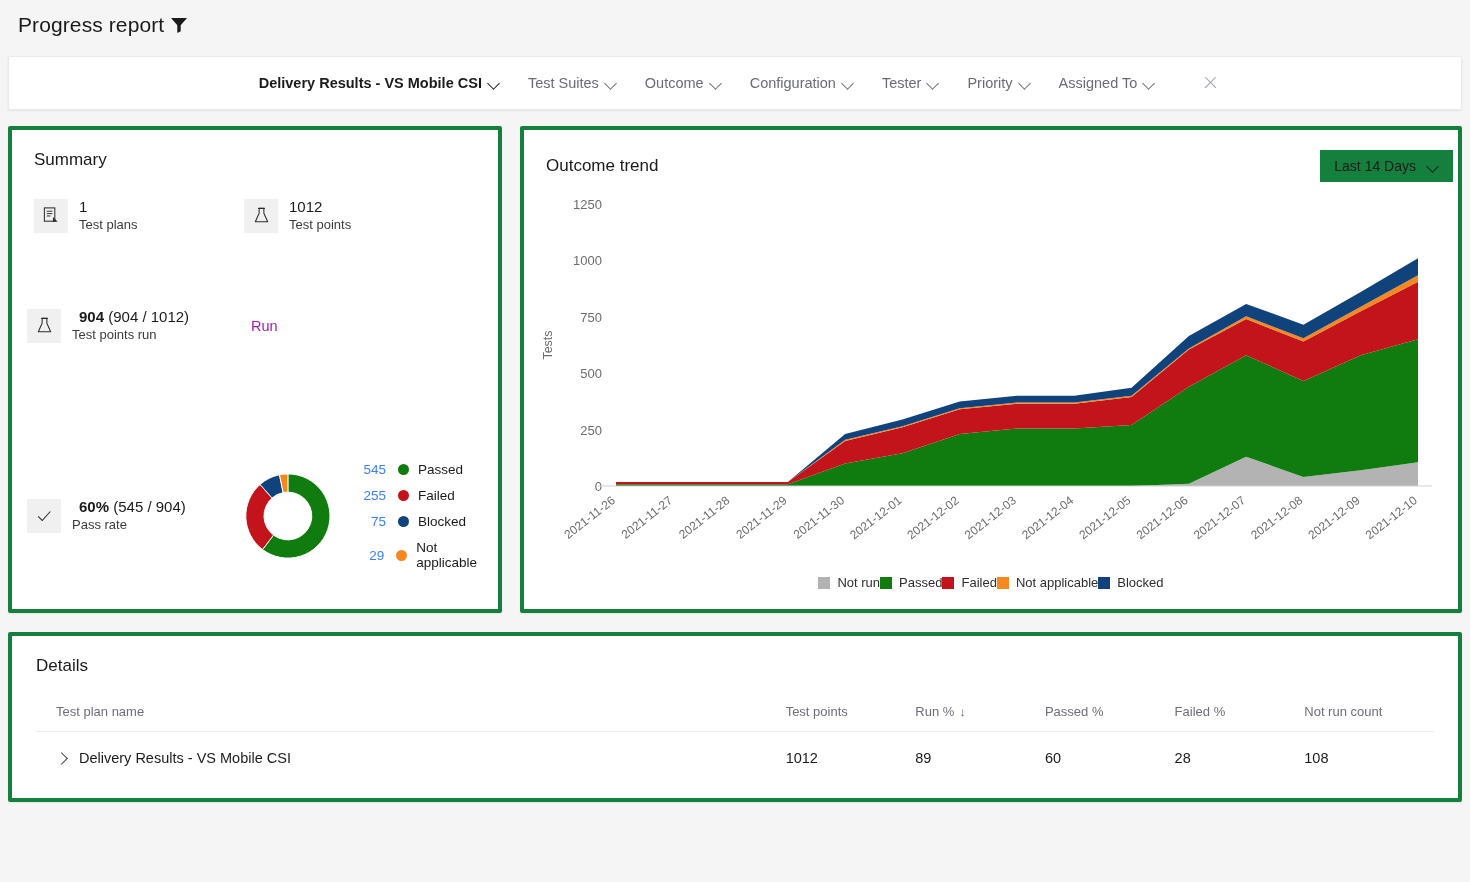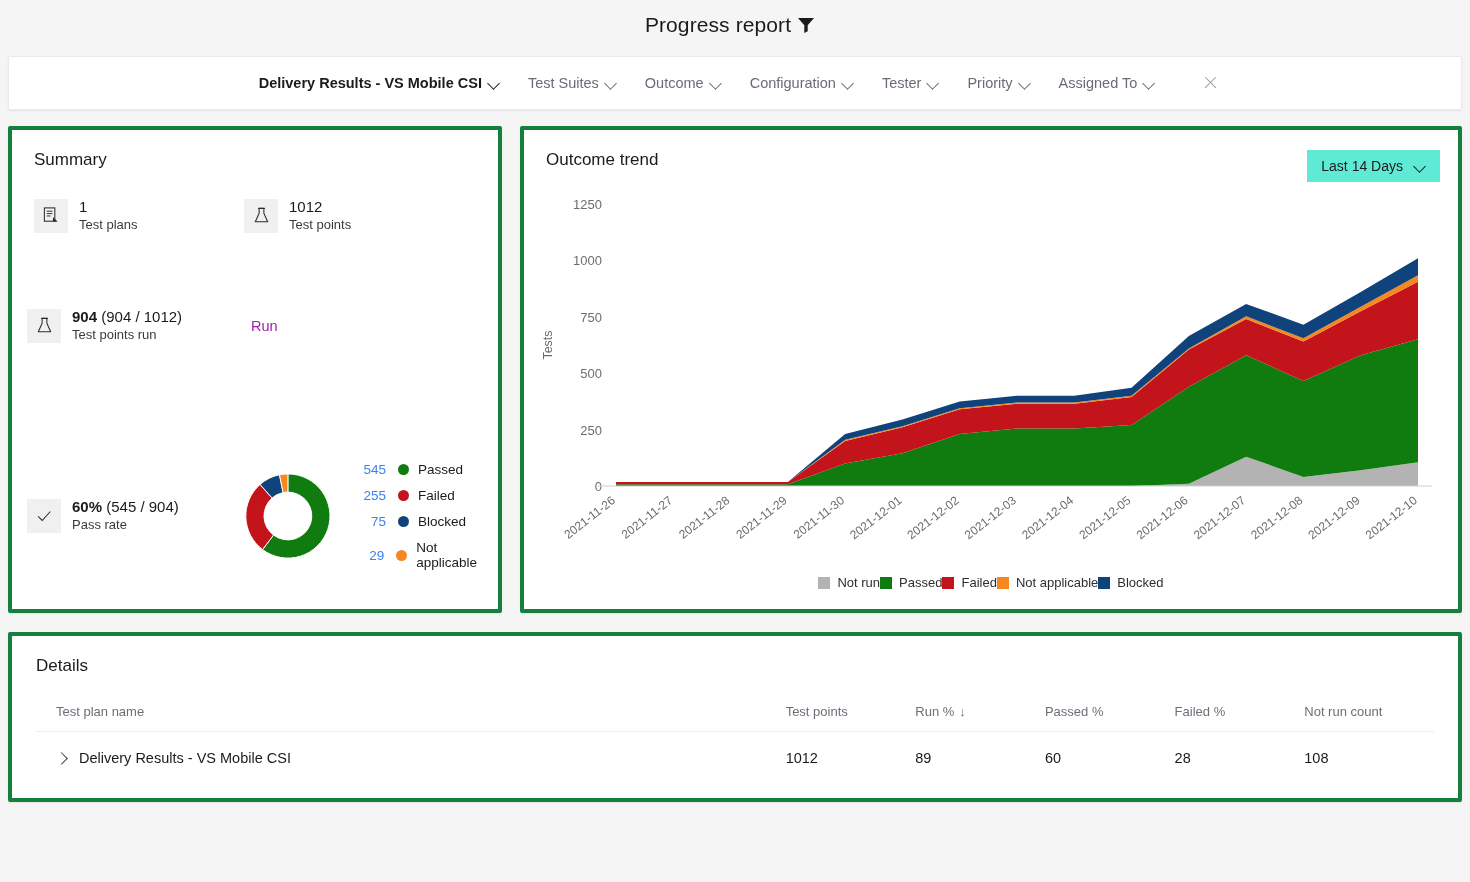--- a/index.html
+++ b/index.html
@@ -10,21 +10,21 @@
     background: #f5f5f5;
     font-family: "Liberation Sans", sans-serif;
     color: #1f1f1f;
     overflow: hidden;
   }
   .page { position: relative; width: 1470px; height: 882px; }
 
   
   .header {
     position: absolute; left: 0; top: 0; width: 1470px; height: 50px;
-    display: flex; align-items: center; justify-content: center;
+    display: flex; align-items: center; justify-content: flex-start;
     padding: 0 22px 0 18px;
   }
   .page-title { font-size: 21px; font-weight: 400; color: #1b1b1b; letter-spacing: .1px; }
   .filter-icon-btn {
     width: 30px; height: 30px; display: flex; align-items: center; justify-content: center;
     cursor: pointer;
   }
   .funnel { display:block; }
 
   
@@ -71,21 +71,21 @@
   
   .summary-inner { padding: 20px 22px; height: 100%; position: relative; }
   .stat {
     display: flex; align-items: center; gap: 11px;
   }
   .stat-icon {
     width: 34px; height: 34px; background: #f0f0f0; flex: none;
     display: flex; align-items: center; justify-content: center; color: #2c2c2c;
   }
   .stat-num { font-size: 15px; color: #1b1b1b; line-height: 1.25; }
-  .stat-num b { font-weight: 700; }
+  .stat-num b { font-weight: 700; margin-left: 7px; }
   .stat-num .paren { font-weight: 400; }
   .stat-label { font-size: 13px; color: #3b3b3b; line-height: 1.3; }
 
   .row1 { position: absolute; left: 22px; top: 68px; width: 440px; display: flex; }
   .row1 .stat:first-child { width: 210px; }
 
   .row2 { position: absolute; left: 15px; top: 178px; width: 470px; display: flex; align-items: center; }
   .row3 { position: absolute; left: 15px; top: 332px; width: 470px; display: flex; align-items: center; }
 
   .gauge-wrap { display: flex; align-items: center; gap: 14px; margin-left: 10px; }
@@ -97,26 +97,26 @@
   .gauge-label { font-size: 14.5px; color: #a21caf; }
 
   .donut-wrap { display: flex; align-items: center; gap: 18px; margin-left: 10px; }
   .legend-list { display: flex; flex-direction: column; gap: 11px; }
   .legend-row { display: flex; align-items: center; font-size: 13.5px; color: #1b1b1b; }
   .legend-count { width: 34px; text-align: right; margin-right: 12px; color: #3b82f6; }
   .legend-dot { width: 11px; height: 11px; border-radius: 50%; margin-right: 9px; flex: none; }
 
   
   .trend-head {
-    position: absolute; left: 22px; top: 20px; right: 18px;
-    display: flex; justify-content: space-between;
+    position: absolute; left: 22px; top: 20px; right: 5px;
+    display: flex; align-items: center; justify-content: space-between;
   }
   .range-select {
     display: inline-flex; align-items: center; gap: 12px;
-    background: #5eead4; padding: 8px 14px; font-size: 14px; color: #1b1b1b; cursor: pointer;
+    background: #15803d; padding: 8px 14px; font-size: 14px; color: #1b1b1b; cursor: pointer;
   }
   .trend-plot { position: absolute; left: 0; top: 52px; width: 942px; height: 400px; }
   .trend-legend {
     position: absolute; left: 0; right: 0; top: 445px;
     display: flex; align-items: center; justify-content: center; 
   }
   .tl-item { display: flex; align-items: center; gap: 7px; font-size: 13px; color: #2e2e2e; }
   .tl-sw { width: 12px; height: 12px; flex: none; }
 
   

